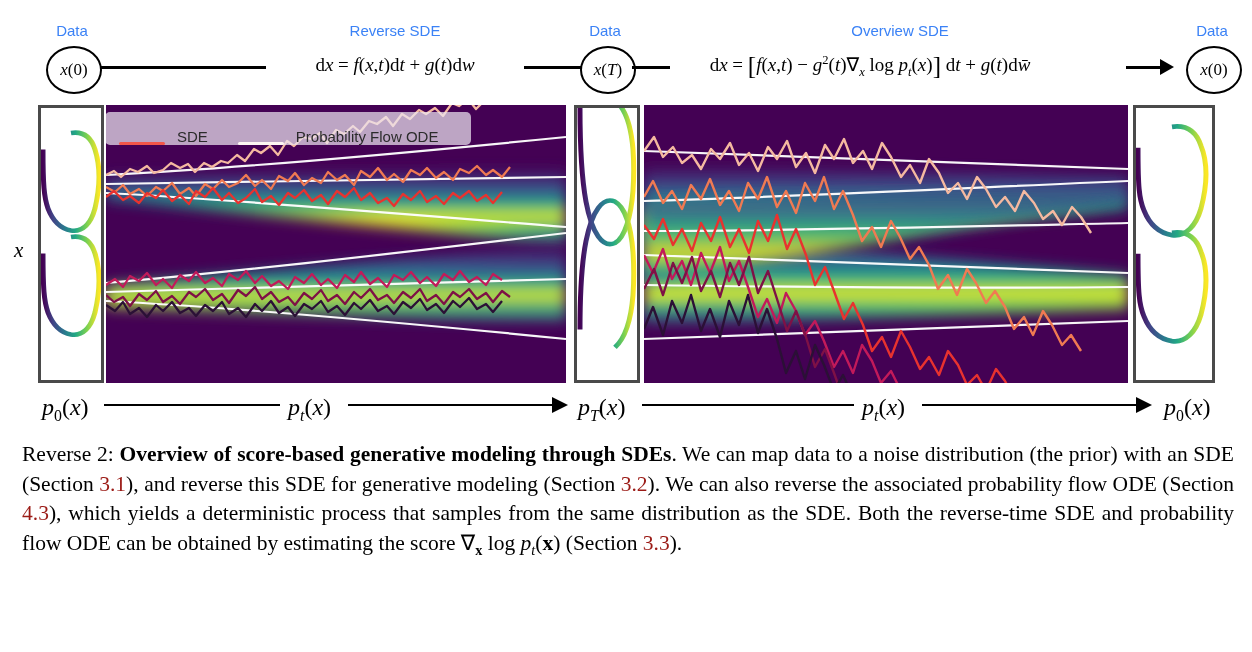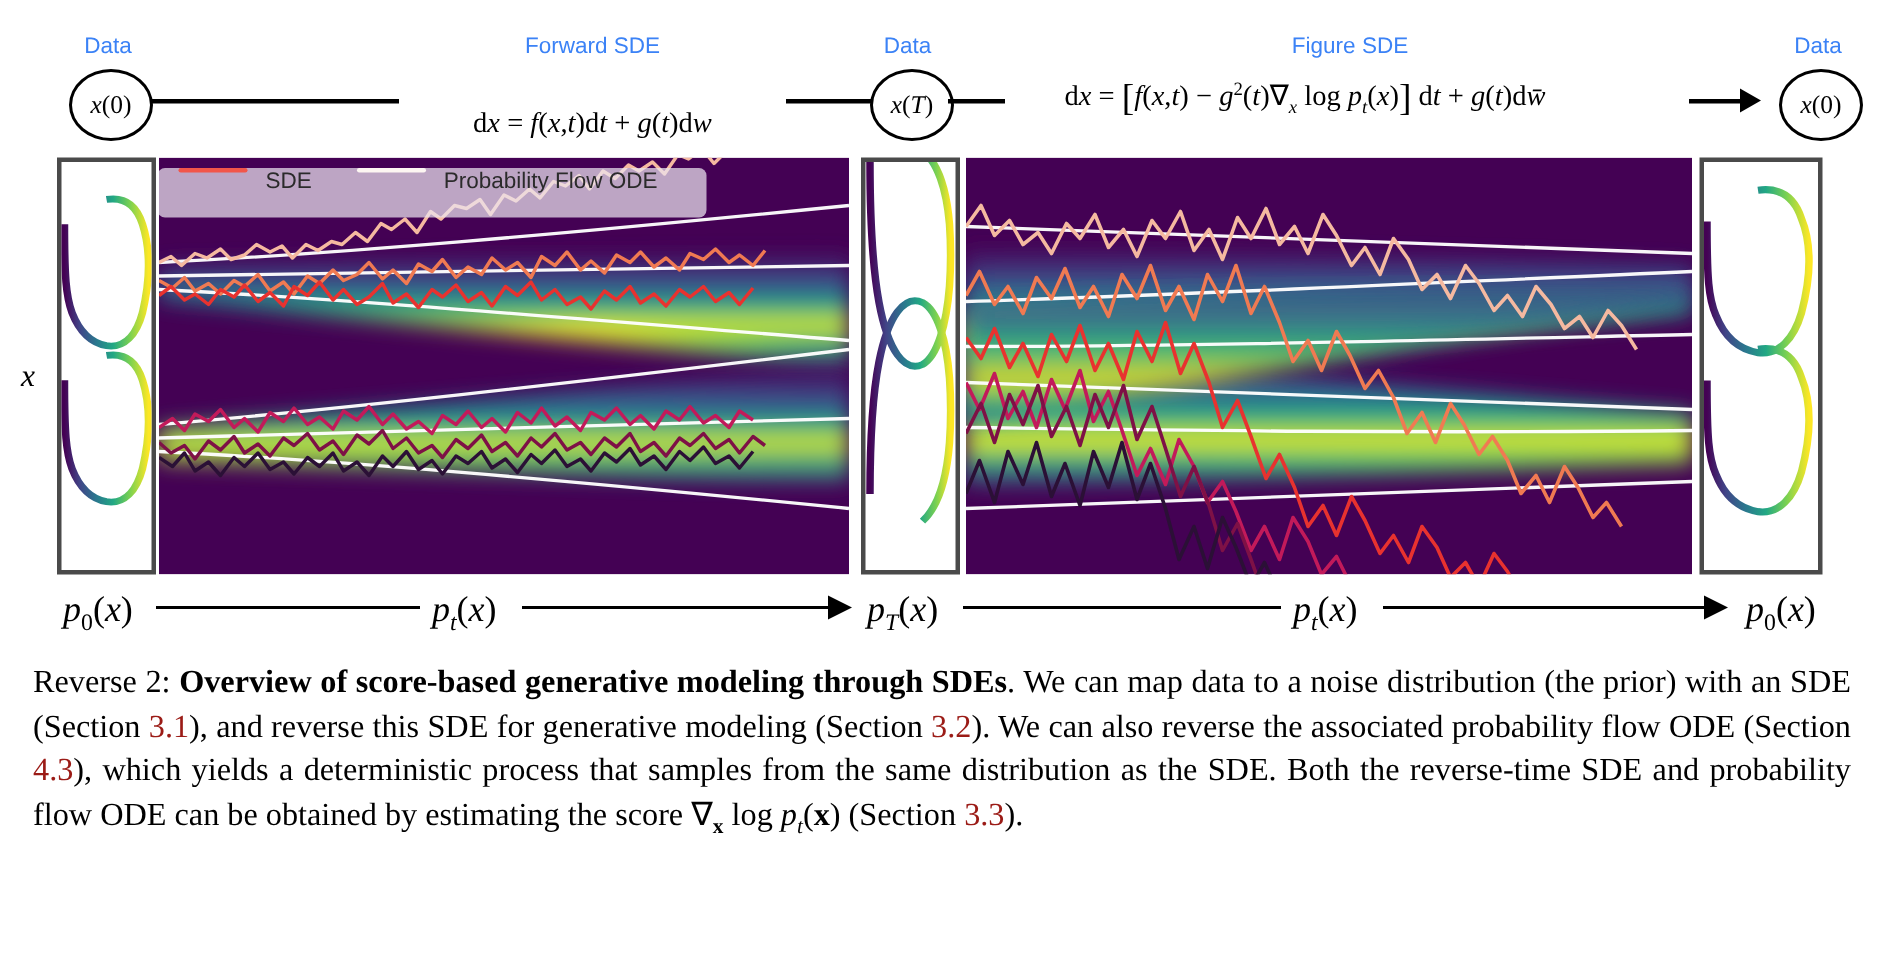--- a/index.html
+++ b/index.html
@@ -22,21 +22,21 @@
               border-bottom:8px solid transparent;border-left:14px solid #000;}
 
   
   .panel-box{position:absolute;border:3px solid #4a4a4a;background:#fff;box-sizing:border-box;}
   .heat{position:absolute;overflow:hidden;}
   .heat svg,.panel-box svg{display:block;}
 
   
   .legend{position:absolute;left:105px;top:112px;width:366px;height:33px;
           background:rgba(236,228,240,0.72);border-radius:5px;
-          display:flex;align-items:flex-start;box-sizing:border-box;padding:0 14px;}
+          display:flex;align-items:flex-end;box-sizing:border-box;padding:0 14px;}
   .lg-line{width:46px;height:3px;border-radius:2px;}
   .lg-txt{font-family:"Liberation Sans",sans-serif;font-size:15px;color:#2b2b2b;
           margin-left:12px;white-space:nowrap;}
   .lg-gap{width:30px;}
 
   
   .bot{position:absolute;left:0;top:382px;width:1252px;height:48px;}
   .bot-lbl{position:absolute;font-family:"Liberation Serif",serif;font-size:24px;
            white-space:nowrap;}
 
@@ -63,37 +63,37 @@
 
     <div class="hdr">
 
       <div class="hdr-label" style="left:42px;top:22px;width:60px;">Data</div>
       <div class="node" style="left:46px;top:46px;">
         <span class="mi">x</span>
           <span class="math">(0)</span>
       </div>
 
       <div class="arrow-line" style="left:100px;top:66px;width:166px;"></div>
-      <div class="hdr-label" style="left:275px;top:22px;width:240px;">Forward SDE</div>
-      <div class="eq" style="left:275px;top:72px;width:240px;">
+      <div class="hdr-label" style="left:275px;top:22px;width:240px;">Reverse SDE</div>
+      <div class="eq" style="left:275px;top:54px;width:240px;">
         <span class="math">d</span><span class="mi">x</span> = <span class="mi">f</span>(<span class="mi">x</span>,<span class="mi">t</span>)<span class="math">d</span><span class="mi">t</span> + <span class="mi">g</span>(<span class="mi">t</span>)<span class="math">d</span><span class="mi">w</span>
       </div>
       <div class="arrow-line" style="left:524px;top:66px;width:62px;"></div>
       <div class="arrow-head" style="left:584px;top:59px;"></div>
 
       <div class="hdr-label" style="left:572px;top:22px;width:66px;">Data</div>
       <div class="node" style="left:580px;top:46px;">
         <span class="mi">x</span>
           <span class="math">(</span>
           <span class="mi">T</span>
           <span class="math">)</span>
       </div>
 
       <div class="arrow-line" style="left:632px;top:66px;width:38px;"></div>
-      <div class="hdr-label" style="left:690px;top:22px;width:420px;">Figure SDE</div>
+      <div class="hdr-label" style="left:690px;top:22px;width:420px;">Overview SDE</div>
       <div class="eq" style="left:648px;top:52px;width:444px;">
         <span class="math">d</span><span class="mi">x</span> = <span style="font-size:25px;vertical-align:-3px;">[</span><span class="mi">f</span>(<span class="mi">x</span>,<span class="mi">t</span>) − <span class="mi">g</span><sup>2</sup>(<span class="mi">t</span>)∇<sub class="mi">x</sub> log <span class="mi">p</span><sub class="mi">t</sub>(<span class="mi">x</span>)<span style="font-size:25px;vertical-align:-3px;">]</span> <span class="math">d</span><span class="mi">t</span> + <span class="mi">g</span>(<span class="mi">t</span>)<span class="math">d</span><span class="mi">w̄</span>
       </div>
       <div class="arrow-line" style="left:1126px;top:66px;width:42px;"></div>
       <div class="arrow-head" style="left:1160px;top:59px;"></div>
 
       <div class="hdr-label" style="left:1182px;top:22px;width:60px;">Data</div>
       <div class="node" style="left:1186px;top:46px;">
         <span class="mi">x</span>
           <span class="math">(0)</span>

